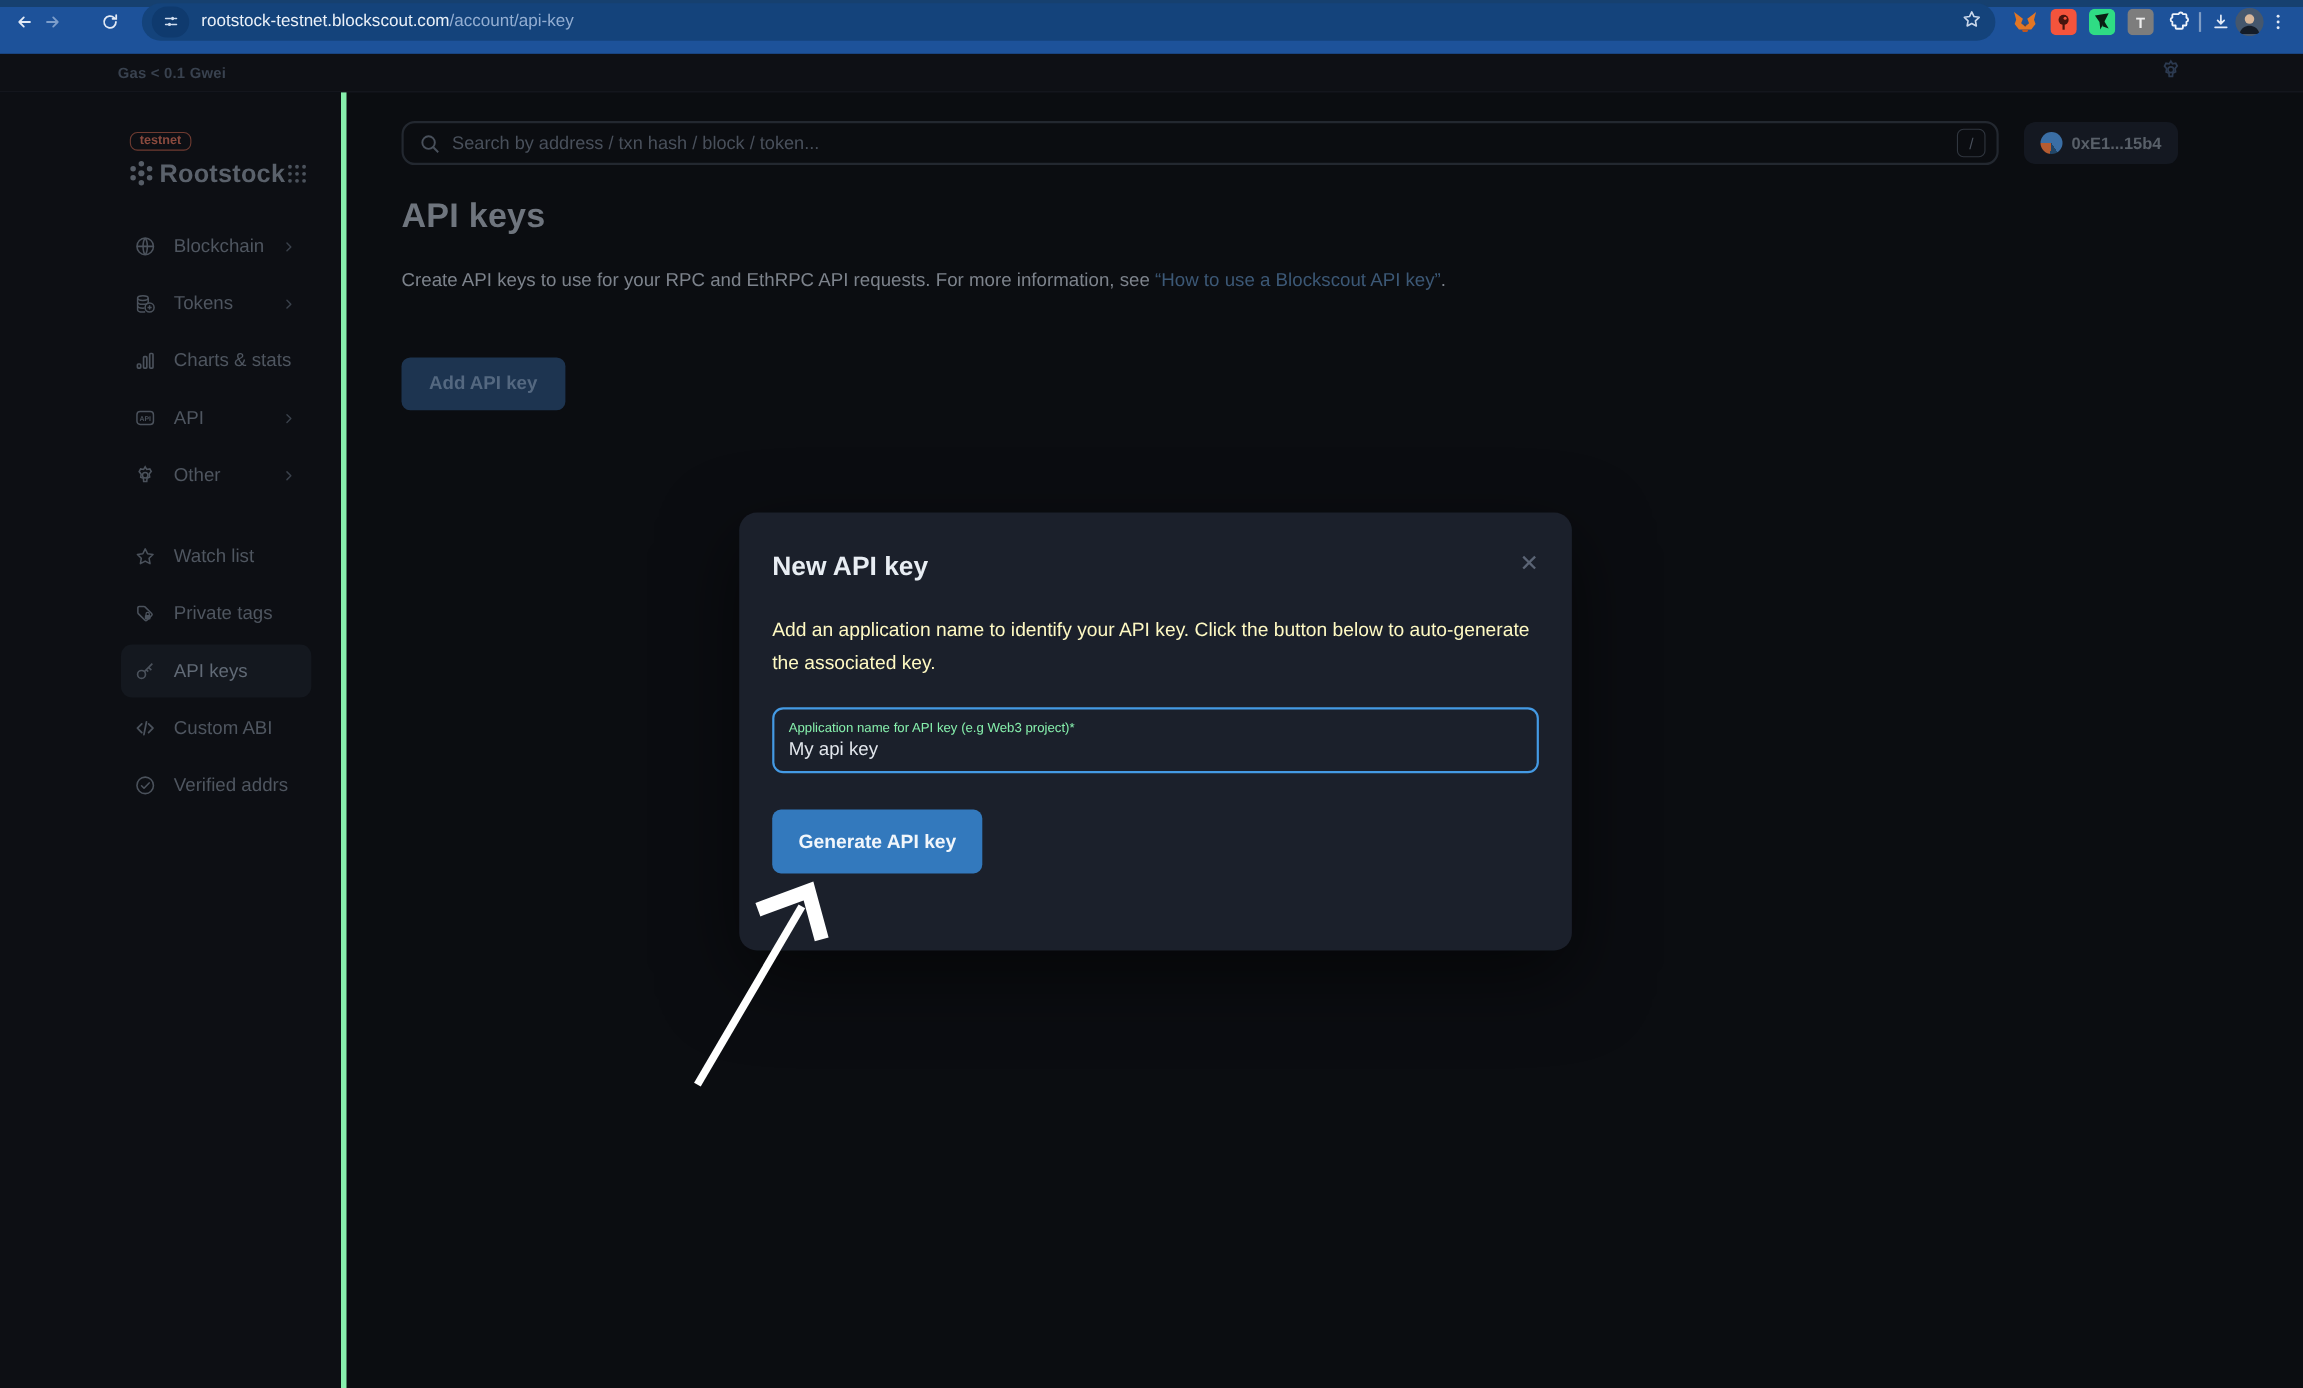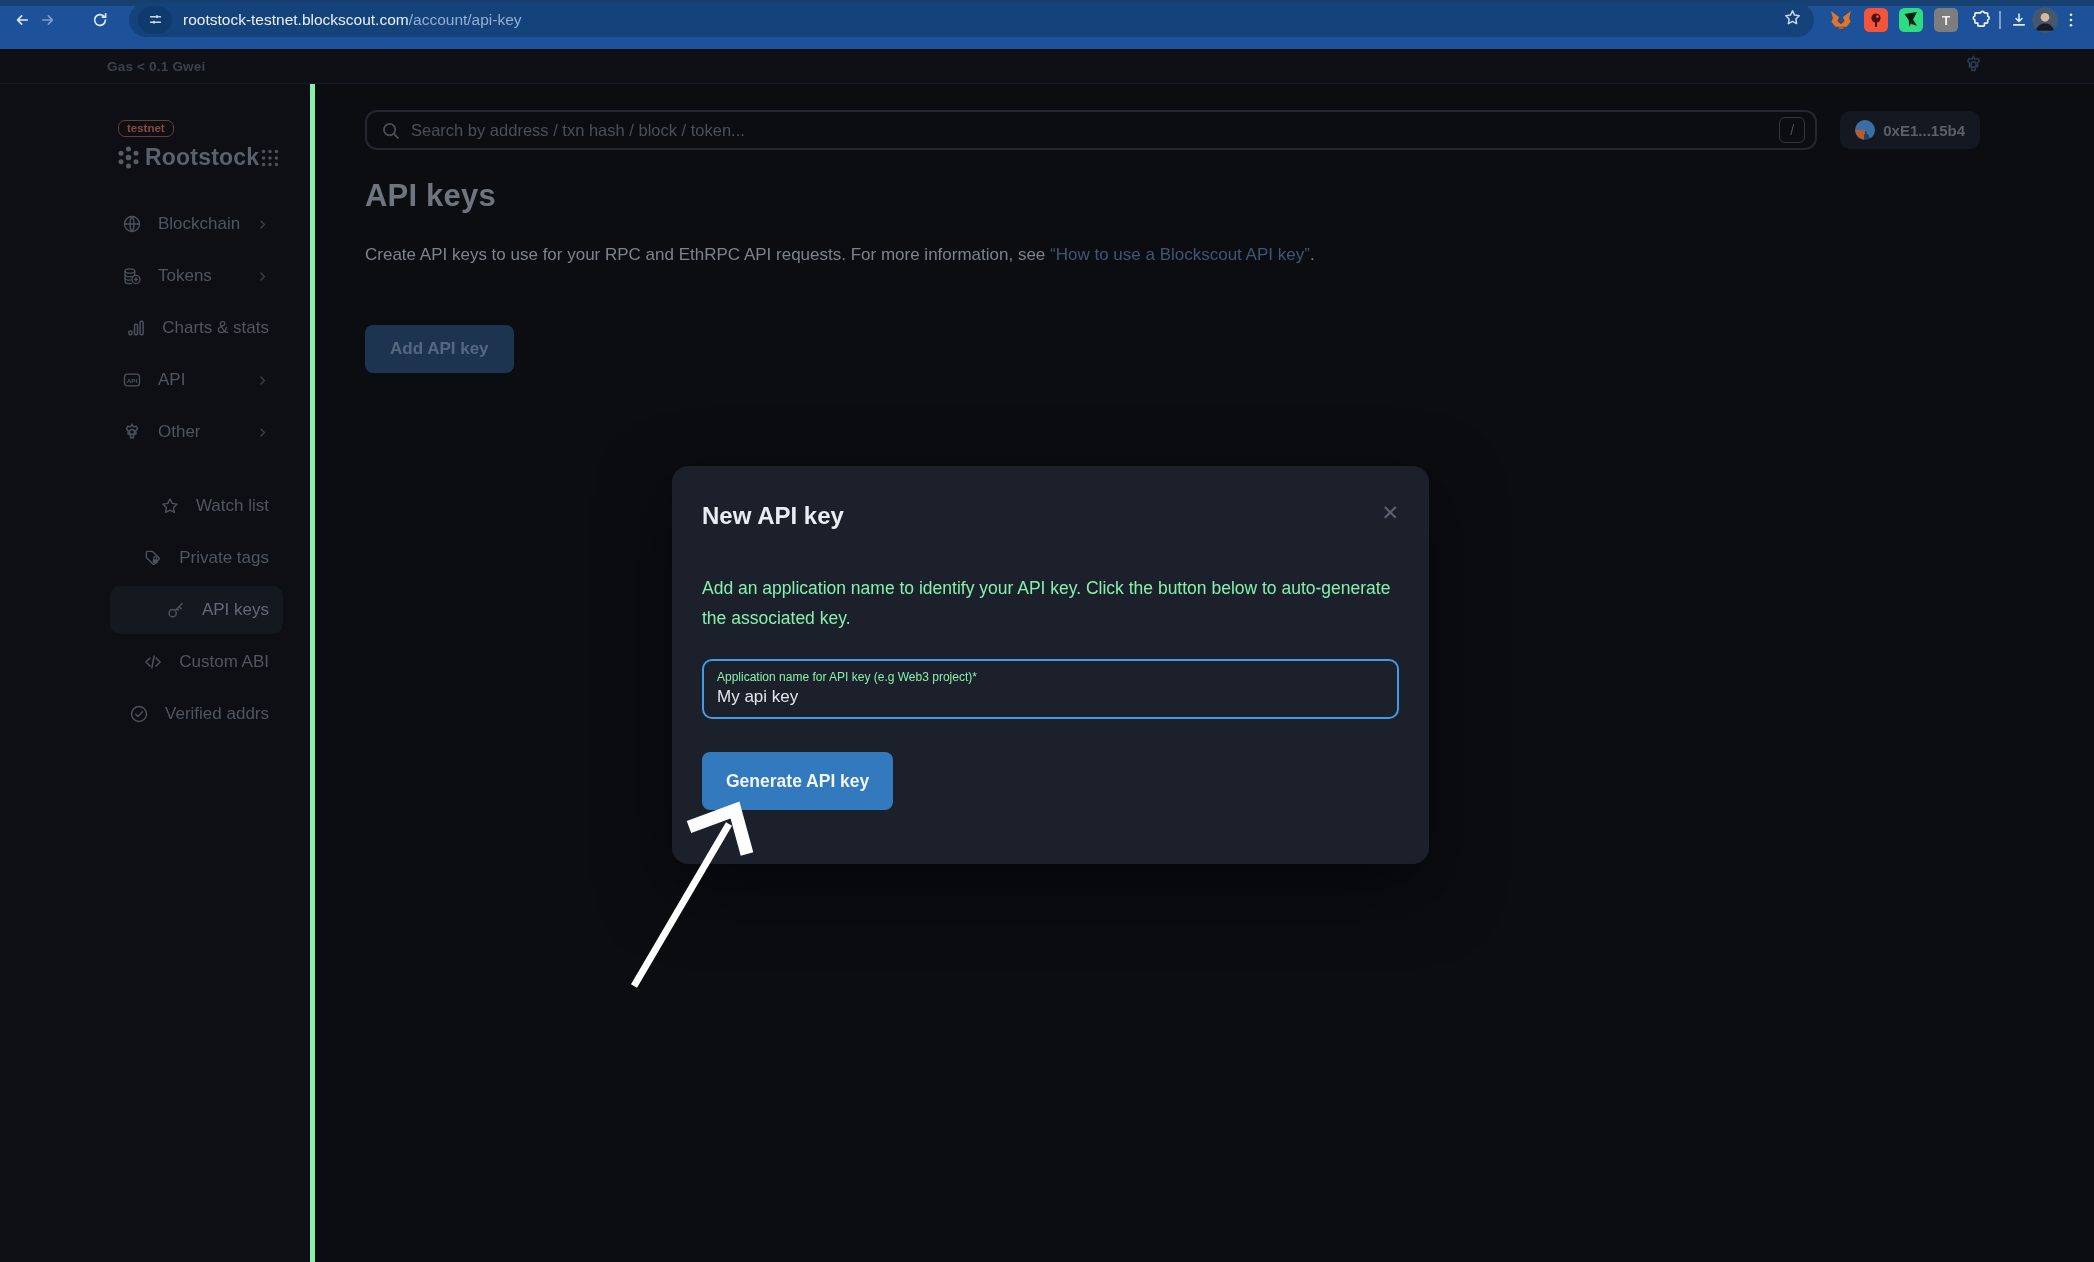--- a/index.html
+++ b/index.html
@@ -60,21 +60,21 @@
   .logo-row { display:flex; align-items:center; margin-top:7px; padding:0 33px 0 116px; }
   .logo-mark { color:#565d67; display:flex; }
   .logo-mark svg { width:25px; height:25px; }
   .brand { margin-left:4px; font-size:23px; font-weight:700; color:#5a616b; letter-spacing:.2px; }
   .apps-grid { margin-left:auto; color:#4b525c; display:flex; }
   .apps-grid svg { width:22px; height:22px; }
   .nav { margin-top:29px; padding:0 27px 0 110px; }
   .nav + .nav { margin-top:26px; }
   .nav-item {
     height:48px; margin-bottom:4px; border-radius:10px;
-    display:flex; align-items:center; padding:0 14px 0 12px; cursor:pointer;justify-content:flex-end;
+    display:flex; align-items:center; padding:0 14px 0 12px; cursor:pointer;
   }
   .nav-item.selected { background:#14181f; }
   .nav-icon { color:#4b525c; display:flex; }
   .nav-icon svg { width:20px; height:20px; }
   .nav-label { margin-left:16px; font-size:17px; font-weight:500; color:#4f5660; }
   .nav-item.selected .nav-label { color:#616a76; }
   .nav-chevron { margin-left:auto; color:#3a414b; display:flex; }
   .nav-chevron svg { width:13px; height:13px; }
 
   
@@ -119,21 +119,21 @@
     position:absolute; left:672px; top:466px; width:757px; height:398px;
     background:#1b202b; border-radius:16px; padding:36px 30px 0 30px;
     box-shadow:0 24px 70px rgba(0,0,0,.55); z-index:20;
   }
   .modal-head { display:flex; align-items:flex-start; justify-content:space-between; }
   .modal-title { font-size:24px; font-weight:700; color:#e8edf3; }
   .modal-close {
     background:none; border:none; color:#5b6475; font-size:21px; line-height:1;
     cursor:pointer; padding:2px 6px; margin:-2px -6px 0 0; font-family:"Liberation Sans",sans-serif;
   }
-  .modal-body { margin-top:43px; font-size:17.5px; line-height:30px; color:#86efac; }
+  .modal-body { margin-top:27px; font-size:17.5px; line-height:30px; color:#fef9c3; }
   .field {
     margin-top:26px; height:60px; border:2px solid #449ae4; border-radius:10px;
     padding:9px 13px 0 13px;
   }
   .field-label { display:block; font-size:12px; color:#86efac; }
   .field-input {
     display:block; width:100%; margin-top:3px; background:transparent; border:none; outline:none;
     font-family:"Liberation Sans",sans-serif; font-size:17px; font-weight:500; color:#e2e6ec;
   }
   .submit-btn {

